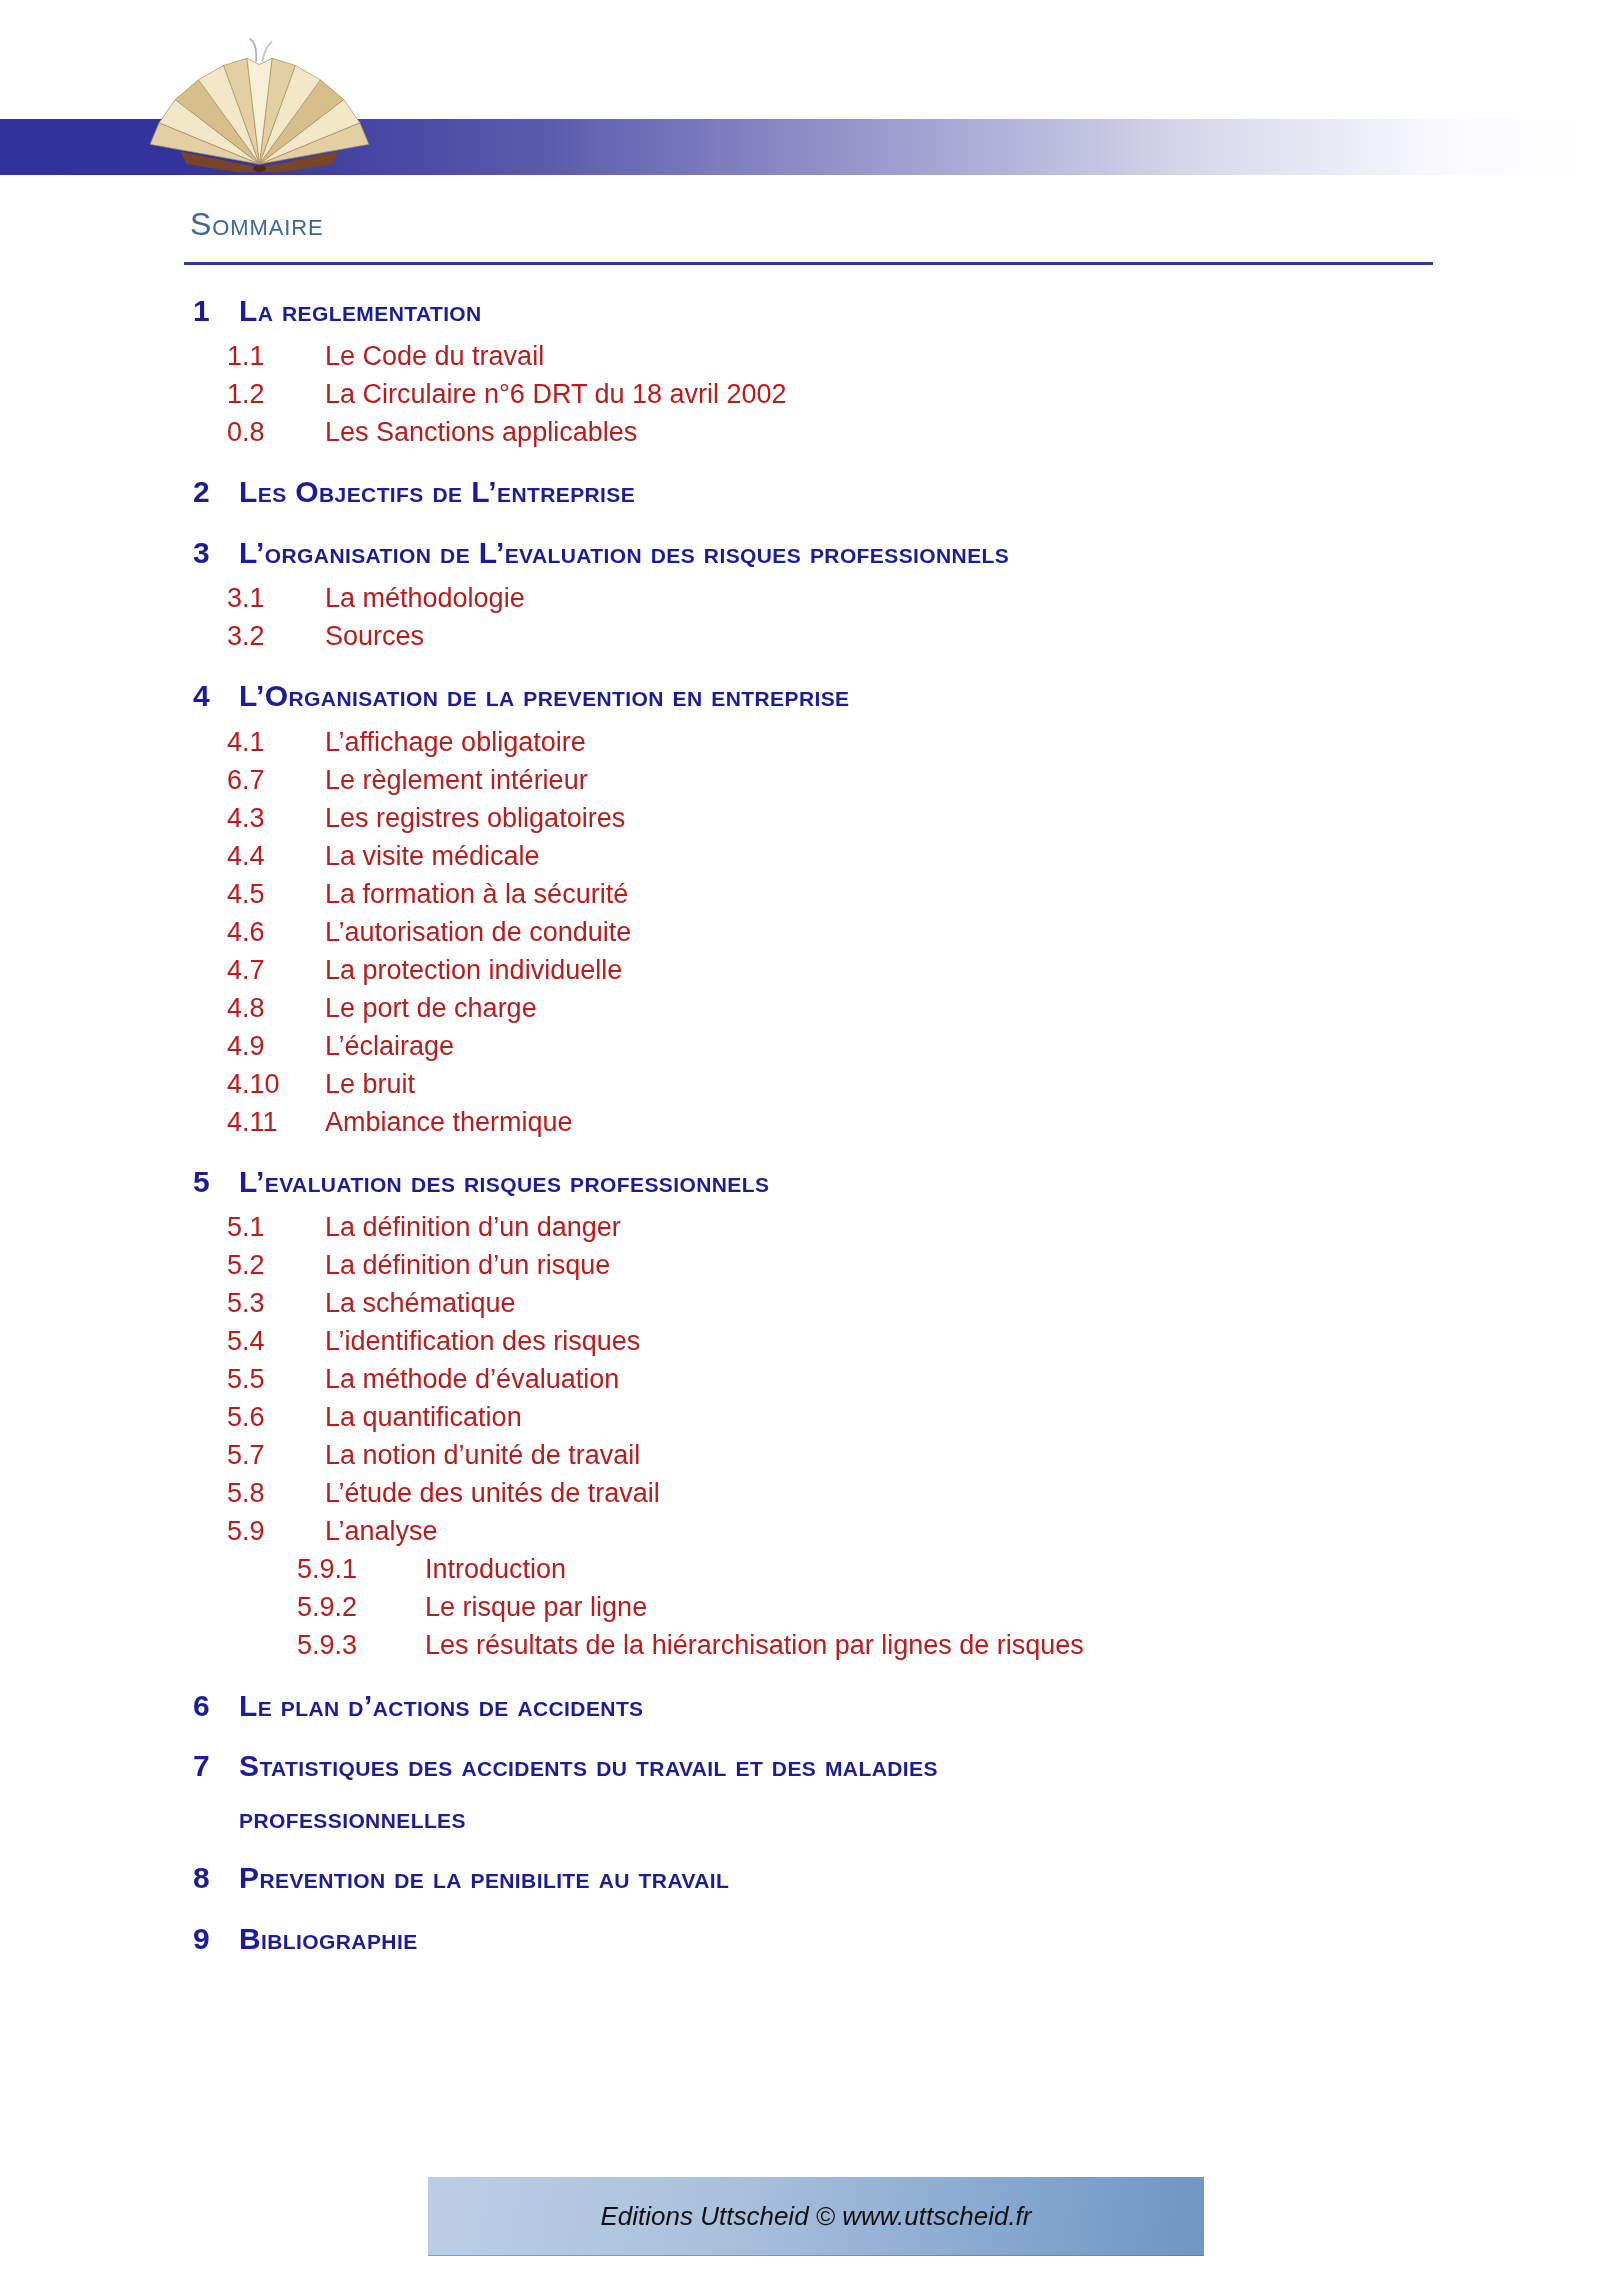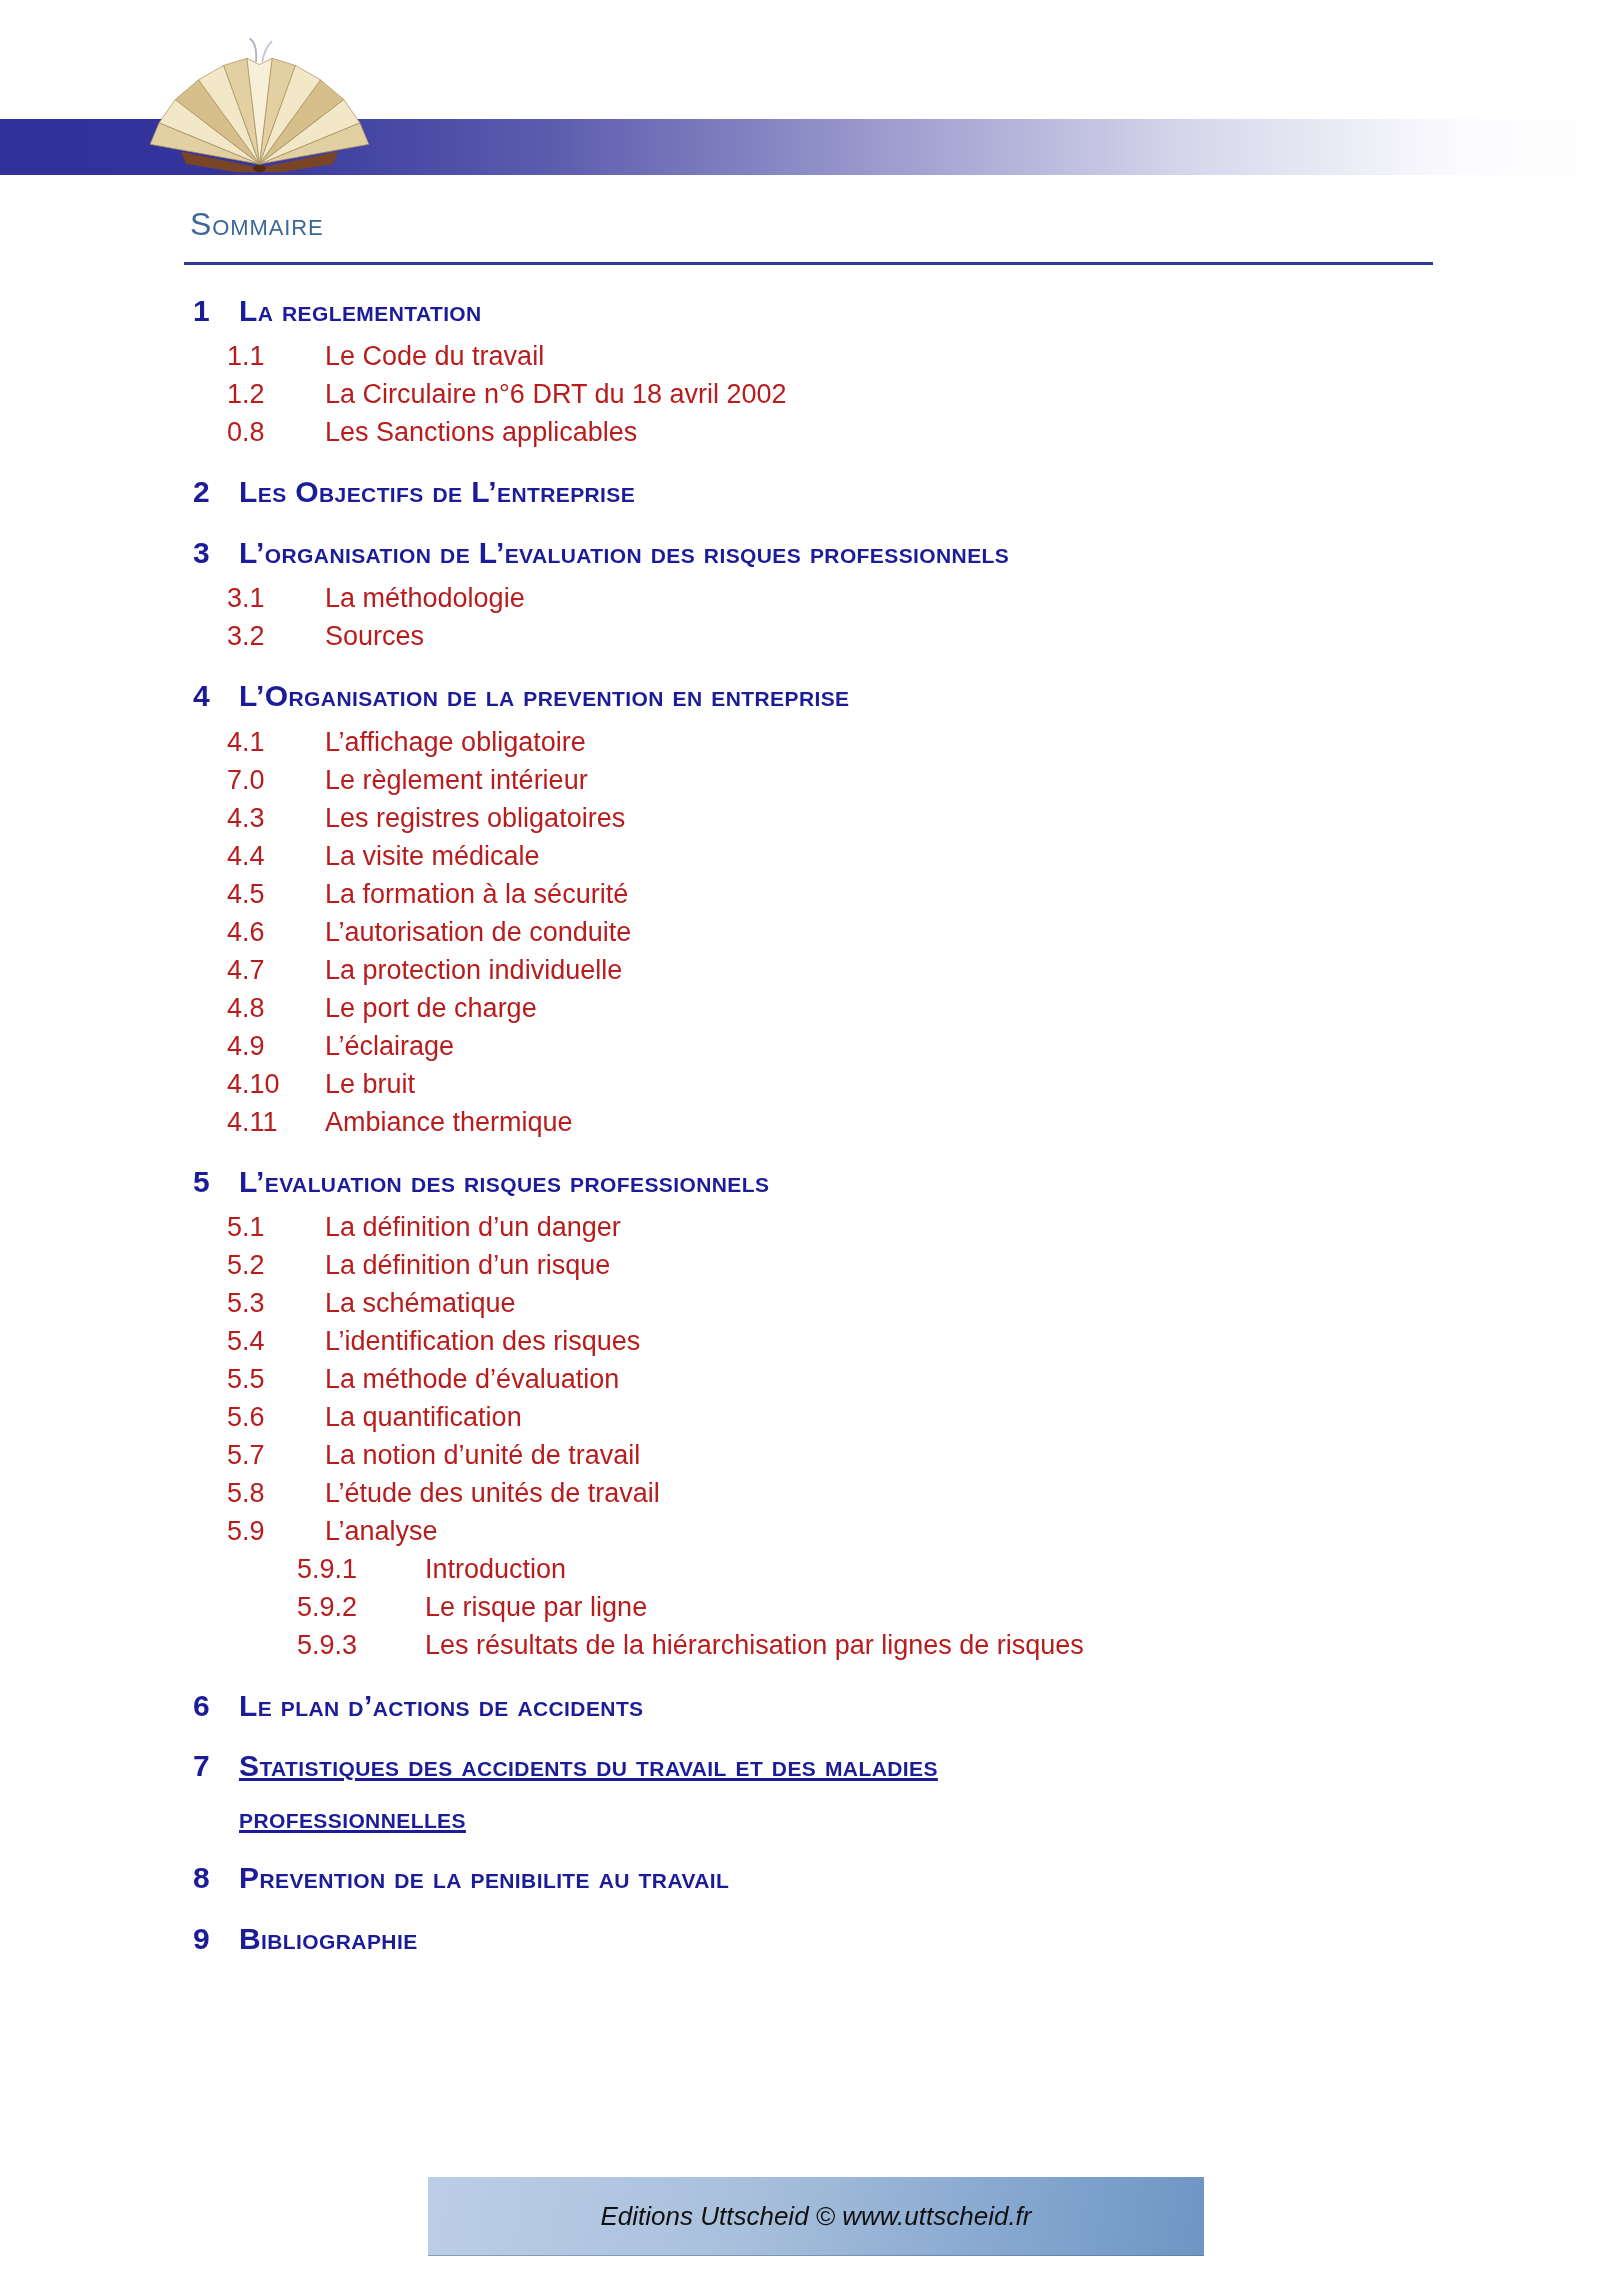--- a/index.html
+++ b/index.html
@@ -61,21 +61,21 @@
     margin: 21.5px 0 7.2px 0;
     color: #1c1c99;
     font-weight: bold;
     font-size: 30px;
     line-height: 39px;
     font-variant: small-caps;
     letter-spacing: 0.4px;
   }
   .h1 .hnum { flex: none; width: 46px; }
   .h1 .hlabel { flex: 1; }
-  .h1 .hline { display: block; text-decoration: underline; }
+  .h1 .hline { display: block; }
   .h1 .line2 { margin-top: 12.5px; }
 
   .l2, .l3 {
     display: flex;
     font-size: 27px;
     line-height: 38px;
     color: #b91c1c;
   }
   .l2 { padding-left: 227px; }
   .l2 .inum { flex: none; width: 98px; }
@@ -173,21 +173,21 @@
 
     <div class="h1">
       <span class="hnum">4</span>
       <span class="hlabel">L’Organisation de la prevention en entreprise</span>
     </div>
     <div class="l2">
       <span class="inum">4.1</span>
       <span class="ilabel">L’affichage obligatoire</span>
     </div>
     <div class="l2">
-      <span class="inum">7.0</span>
+      <span class="inum">6.7</span>
       <span class="ilabel">Le règlement intérieur</span>
     </div>
     <div class="l2">
       <span class="inum">4.3</span>
       <span class="ilabel">Les registres obligatoires</span>
     </div>
     <div class="l2">
       <span class="inum">4.4</span>
       <span class="ilabel">La visite médicale</span>
     </div>

